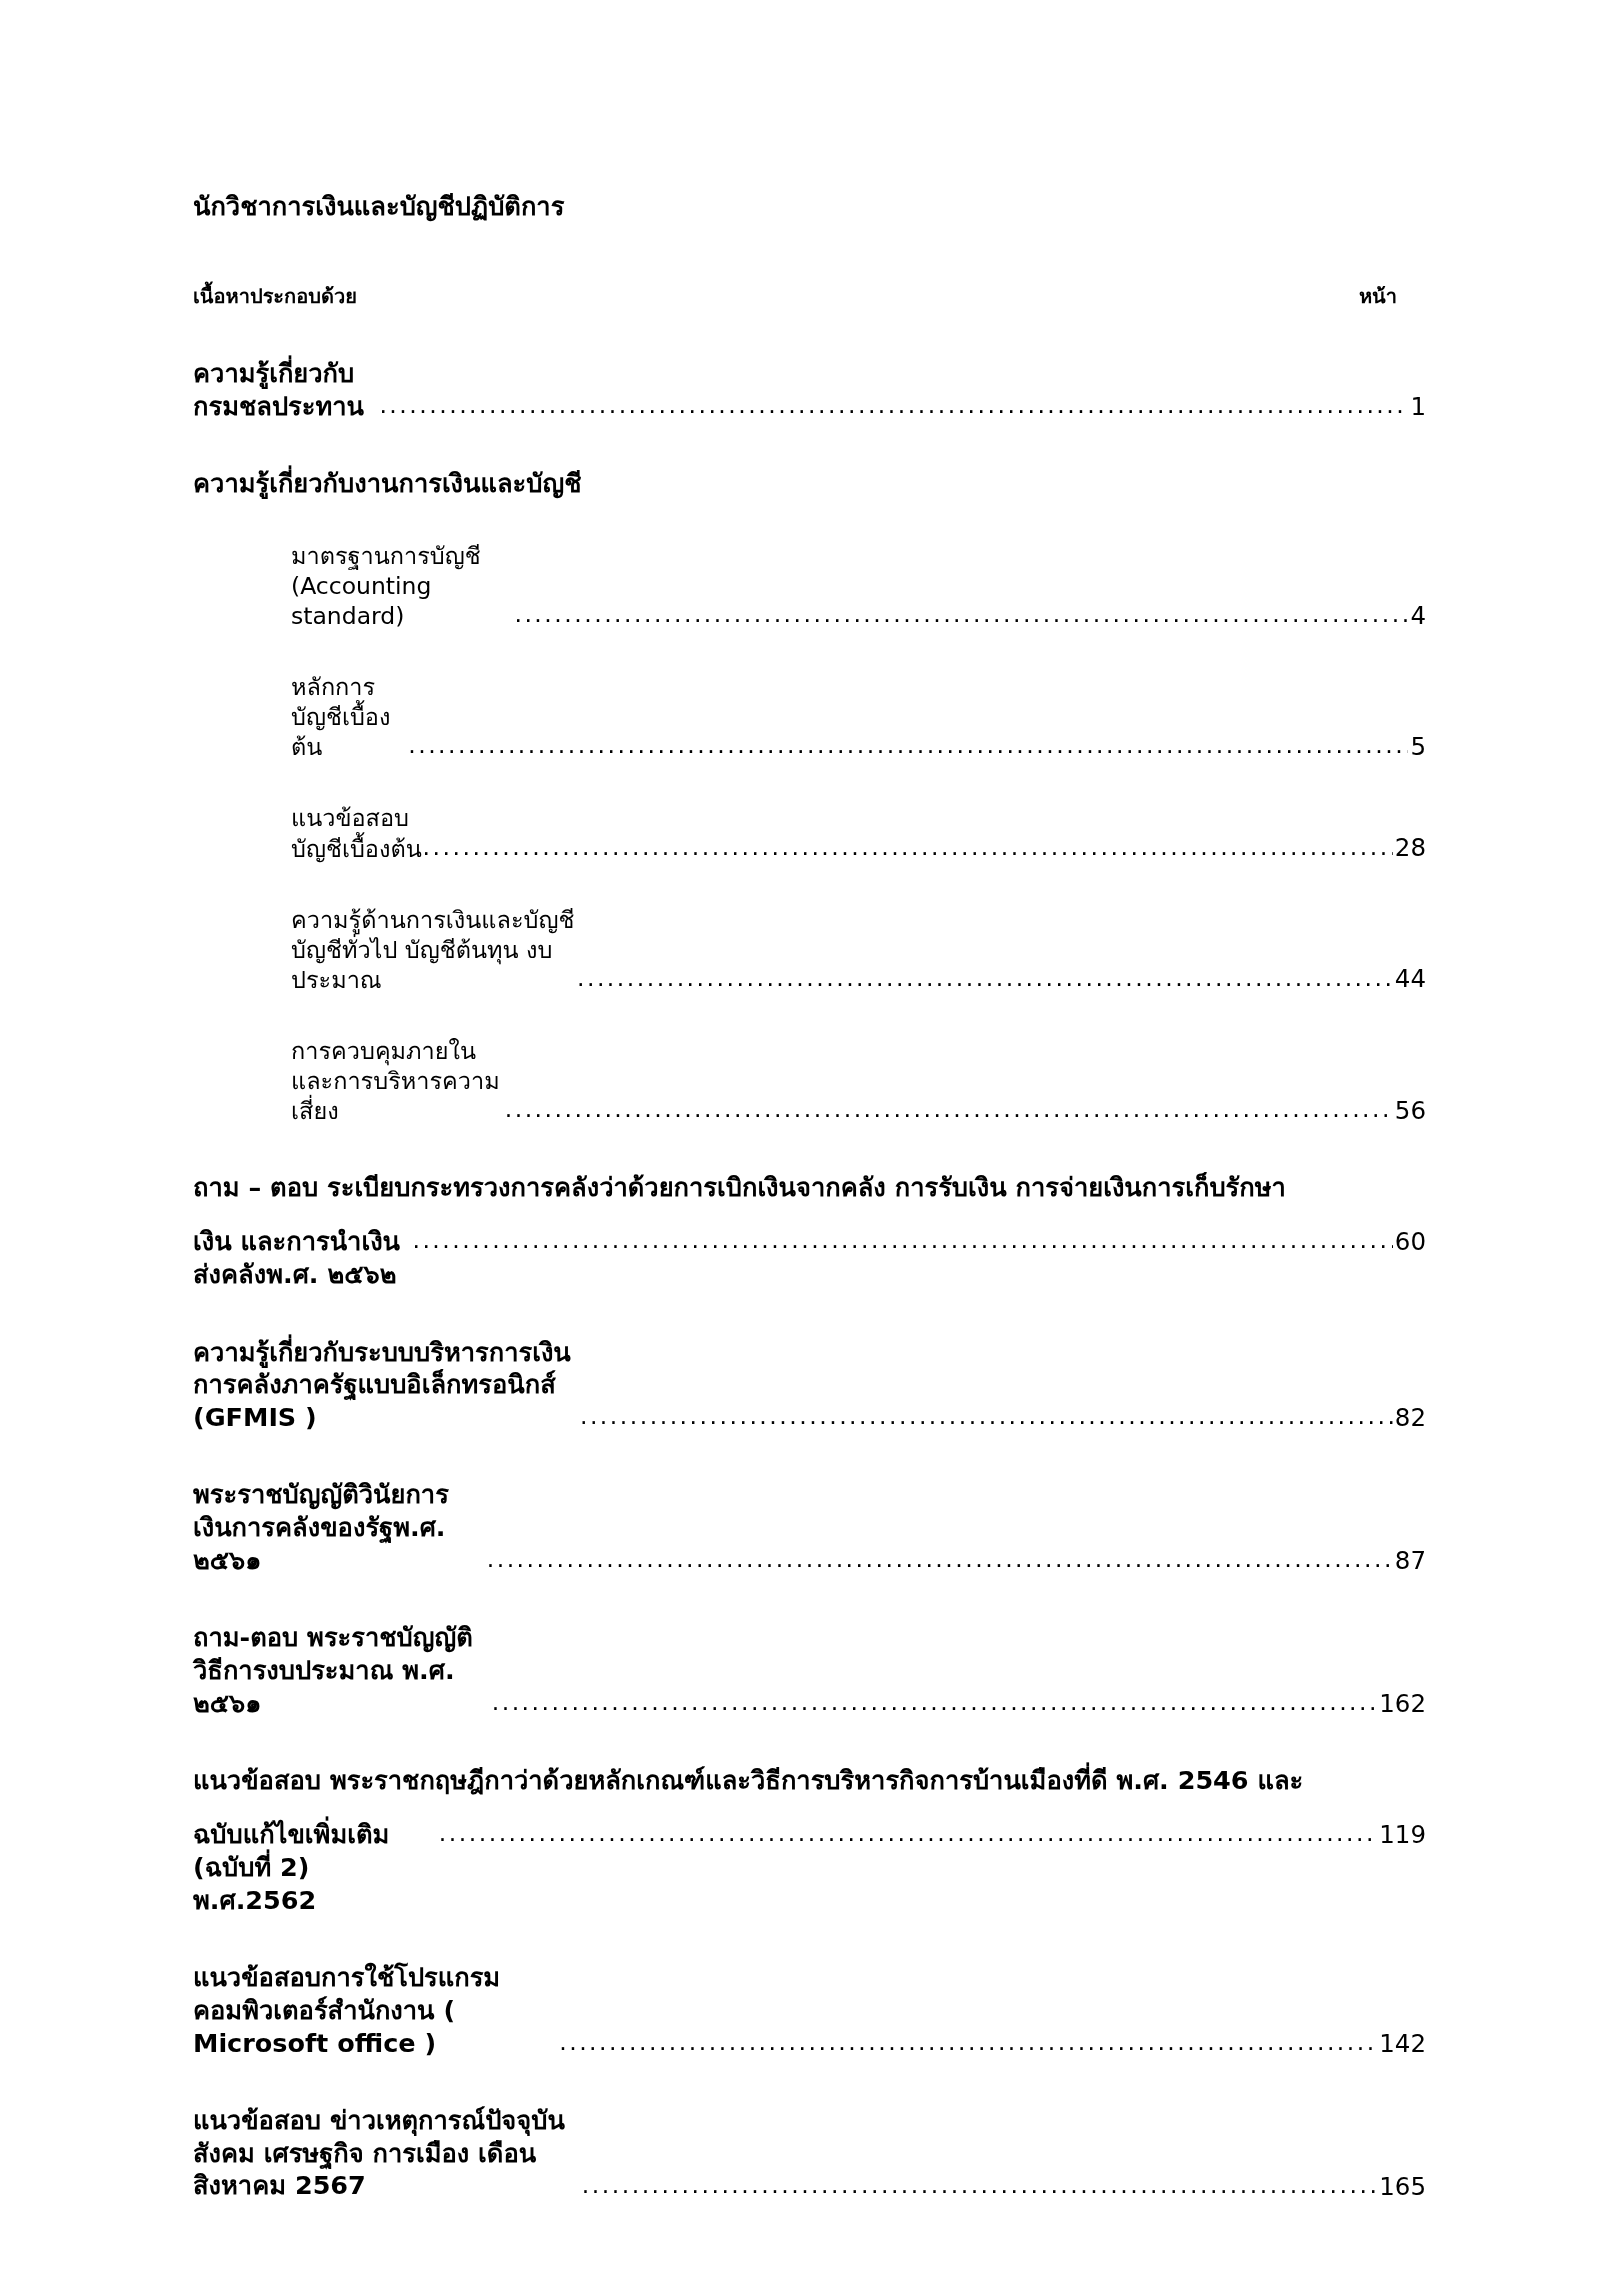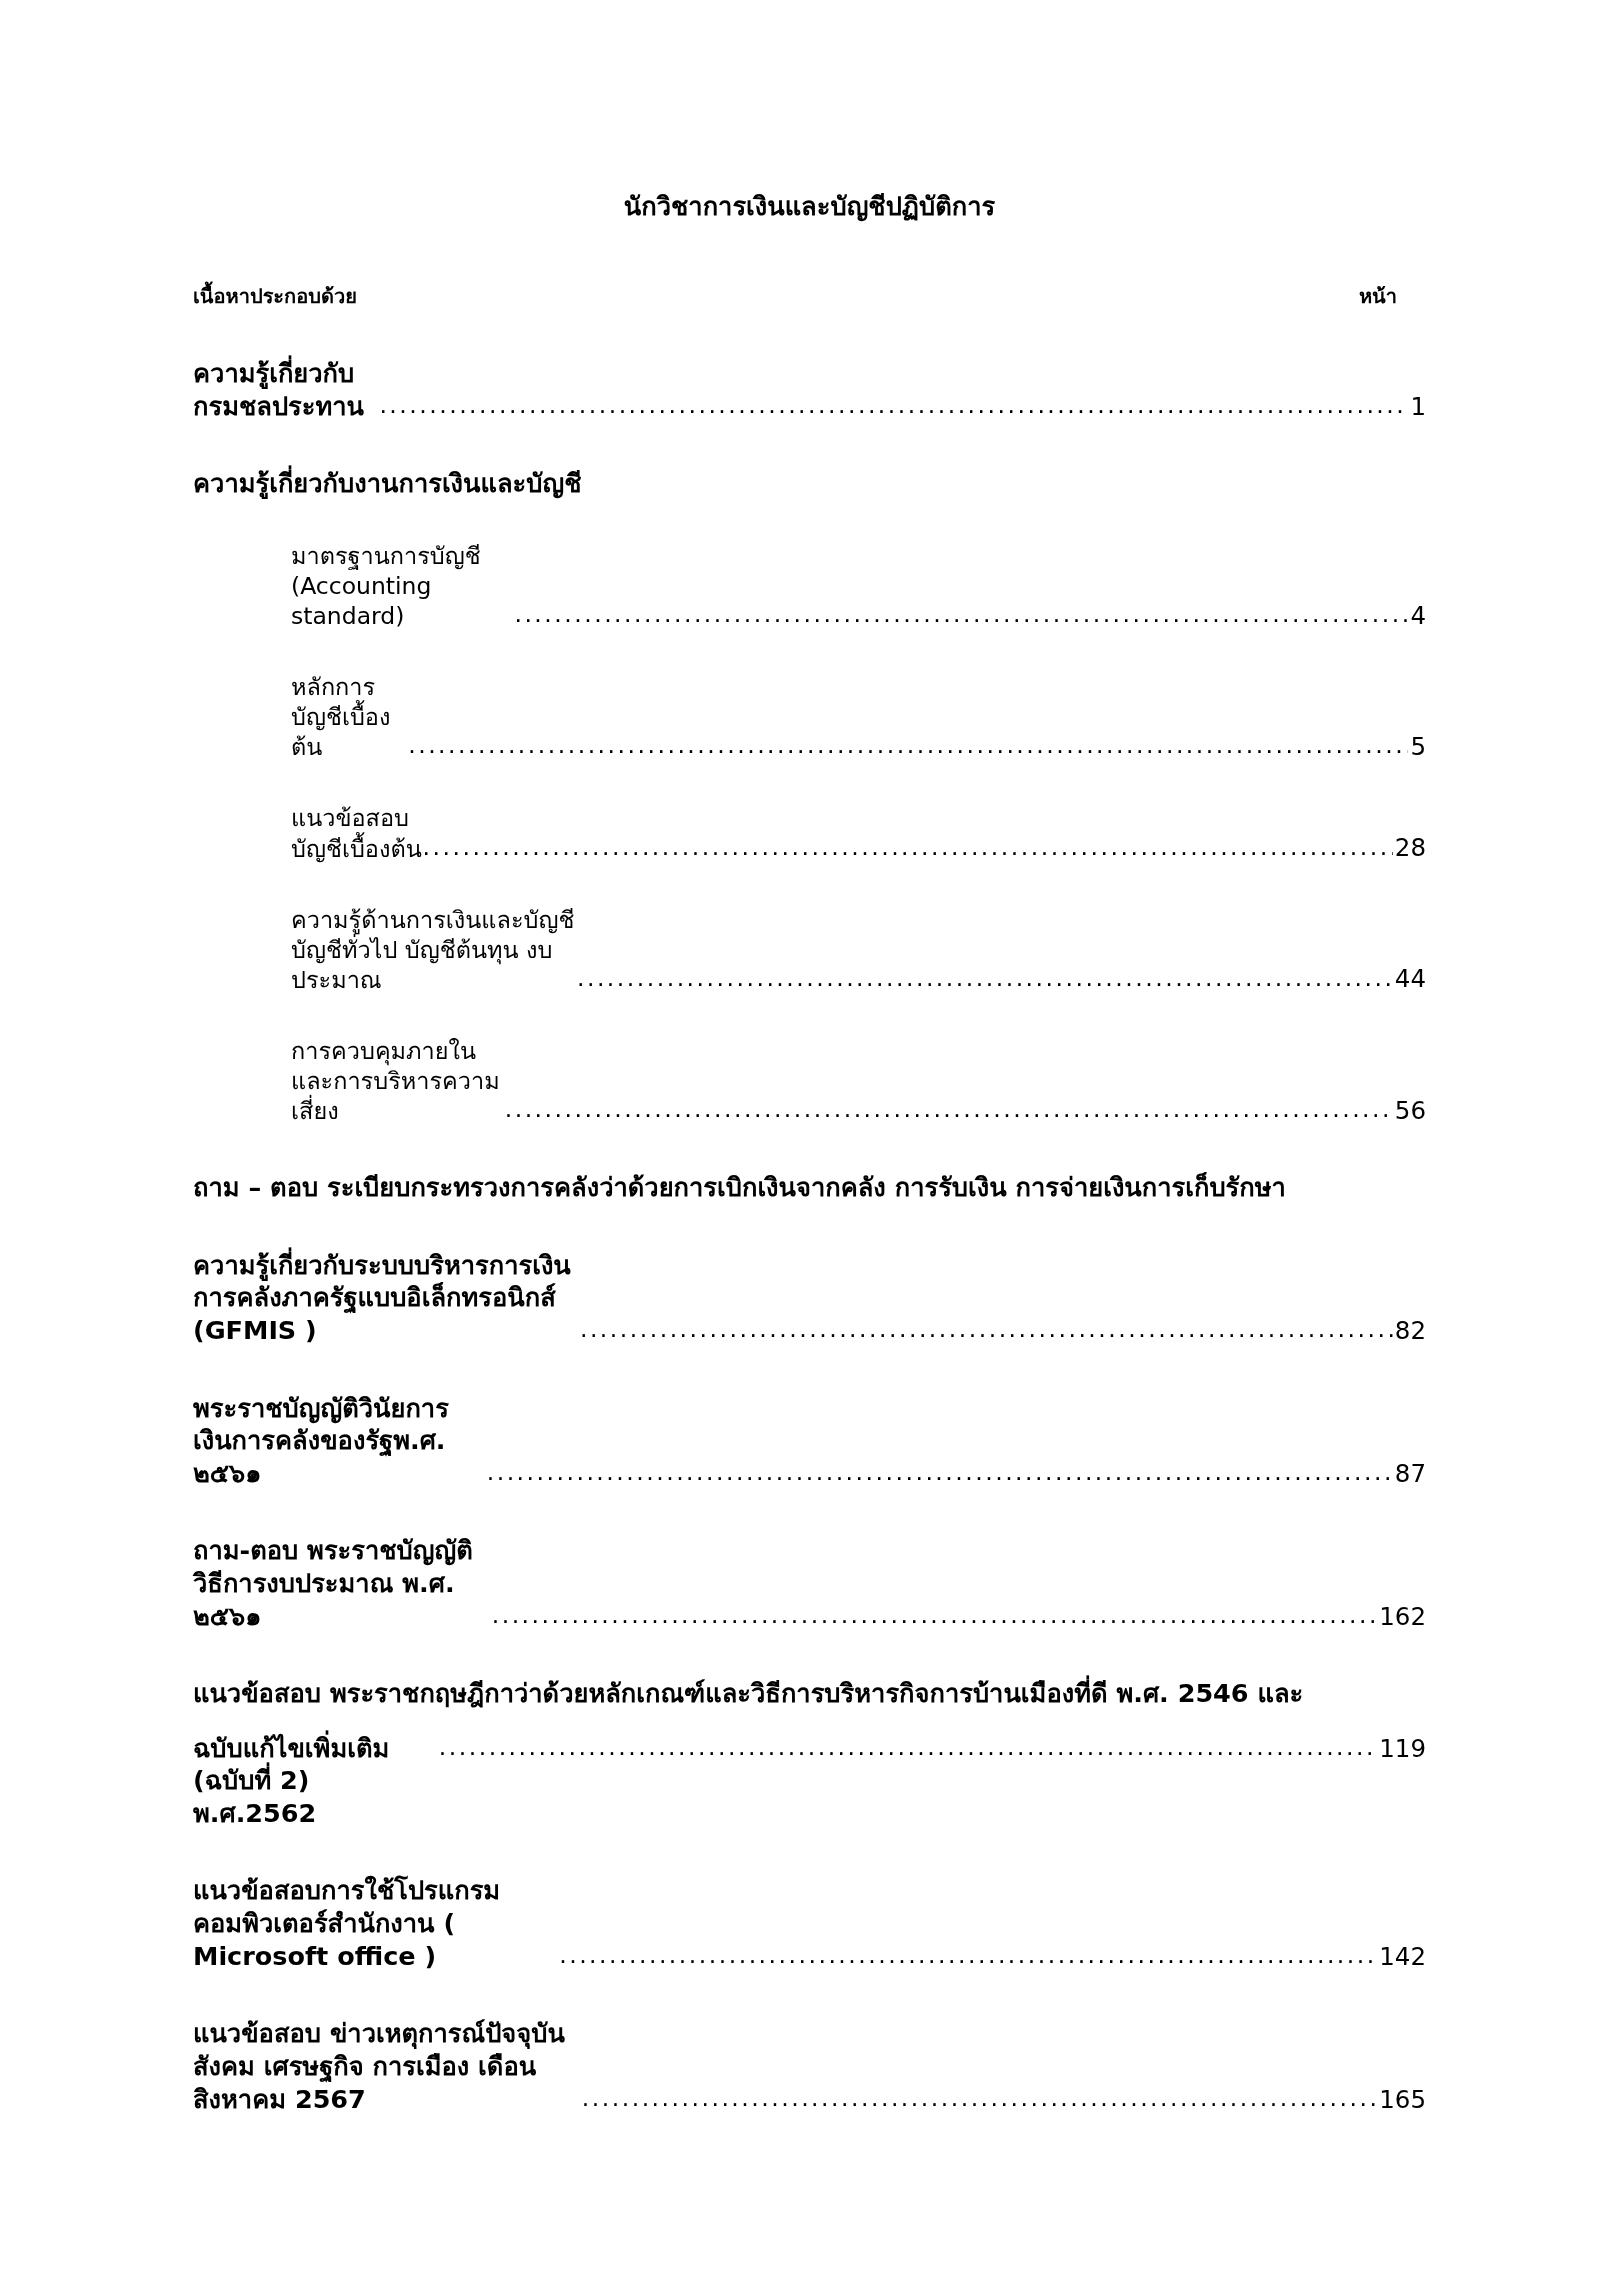--- a/index.html
+++ b/index.html
@@ -21,21 +21,21 @@
   }
   .content {
     position: absolute;
     left: 193px;
     top: 176px;
     width: 1233px;
   }
 
   .doc-title,
   .doc-subtitle {
-    text-align: center;
+    text-align: left;
     font-weight: bold;
     font-size: 25.5px;
     line-height: 1.0;
   }
   .doc-title {
     margin-top: 17.6px;
     margin-bottom: 0;
   }
   .doc-subtitle {
     margin-top: 61px;
@@ -171,20 +171,25 @@
           <span class="leader"></span>
           <span class="page-num">44</span>
         </li>
         <li class="toc-row level-2">
           <span class="label">การควบคุมภายในและการบริหารความเสี่ยง</span>
           <span class="leader"></span>
           <span class="page-num">56</span>
         </li>
         <li class="toc-row level-1 wrap">
           <span class="first-line">ถาม – ตอบ ระเบียบกระทรวงการคลังว่าด้วยการเบิกเงินจากคลัง การรับเงิน การจ่ายเงินการเก็บรักษา</span>
+          <span class="second-line">
+            <span class="label">เงิน และการนำเงินส่งคลังพ.ศ. ๒๕๖๒</span>
+            <span class="leader"></span>
+            <span class="page-num">60</span>
+          </span>
         </li>
         <li class="toc-row level-1">
           <span class="label">ความรู้เกี่ยวกับระบบบริหารการเงินการคลังภาครัฐแบบอิเล็กทรอนิกส์ (GFMIS )</span>
           <span class="leader"></span>
           <span class="page-num">82</span>
         </li>
         <li class="toc-row level-1">
           <span class="label">พระราชบัญญัติวินัยการเงินการคลังของรัฐพ.ศ.  ๒๕๖๑</span>
           <span class="leader"></span>
           <span class="page-num">87</span>

